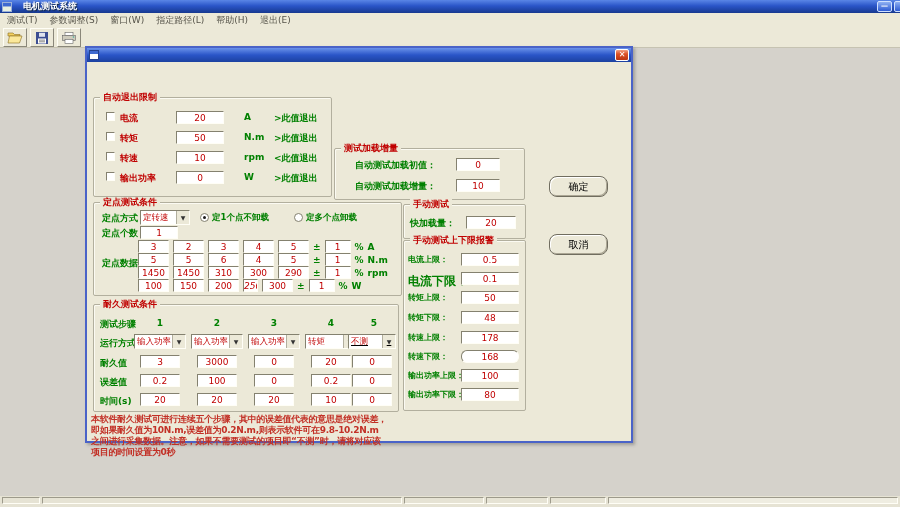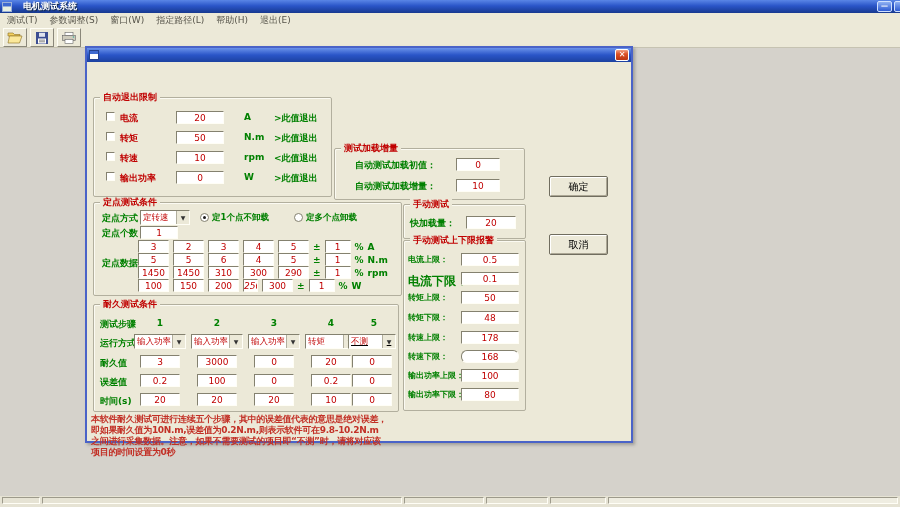--- a/index.html
+++ b/index.html
@@ -49,21 +49,21 @@
     border:1px solid;border-color:#84816f #fffef6 #fffef6 #84816f;display:flex;align-items:center;}
   .dd-text{flex:1;color:#c00000;font-size:8.5px;padding-left:2px;white-space:nowrap;overflow:hidden;}
   .dd-btn{width:12px;align-self:stretch;background:#ece9d8;border-left:1px solid #b2af9e;
     font-size:6px;color:#333;display:flex;align-items:center;justify-content:center;}
   .checkbox{width:9px;height:9px;box-sizing:border-box;background:#fff;display:inline-block;
     border:1px solid;border-color:#84816f #fffef6 #fffef6 #84816f;}
   .radio{width:9px;height:9px;box-sizing:border-box;border-radius:50%;background:#fff;
     border:1px solid #84816f;display:inline-block;position:relative;vertical-align:-1px;}
   .radio.checked::after{content:"";position:absolute;left:2px;top:2px;width:3px;height:3px;border-radius:50%;background:#1a1a1a;}
   .btn{position:absolute;width:59px;height:21px;box-sizing:border-box;background:#ece9d8;
-    border:1px solid #706d5f;border-radius:2px;box-shadow:inset 1px 1px 0 #fff,inset -1px -1px 0 #aca795;
+    border:1px solid #706d5f;border-radius:8px;box-shadow:inset 1px 1px 0 #fff,inset -1px -1px 0 #aca795;
     font-size:10px;color:#000;text-align:center;line-height:19px;}
   .row-abs{position:absolute;left:0;width:100%;}
   .note{position:absolute;color:#c23026;font-size:9px;line-height:11px;font-weight:bold;letter-spacing:-0.3px;}
   
   .sl-track{position:absolute;height:2px;background:#7e7b6c;box-shadow:0 1px 0 #fff;}
   .sl-thumb{position:absolute;width:7px;height:13px;background:#ece9d8;box-sizing:border-box;
     border:1px solid;border-color:#fffef6 #6f6c5e #6f6c5e #fffef6;}
   .sl-ticks{position:absolute;height:3px;
     background-image:repeating-linear-gradient(to right,#55523f 0 1px,transparent 1px 7px);}
 </style>

